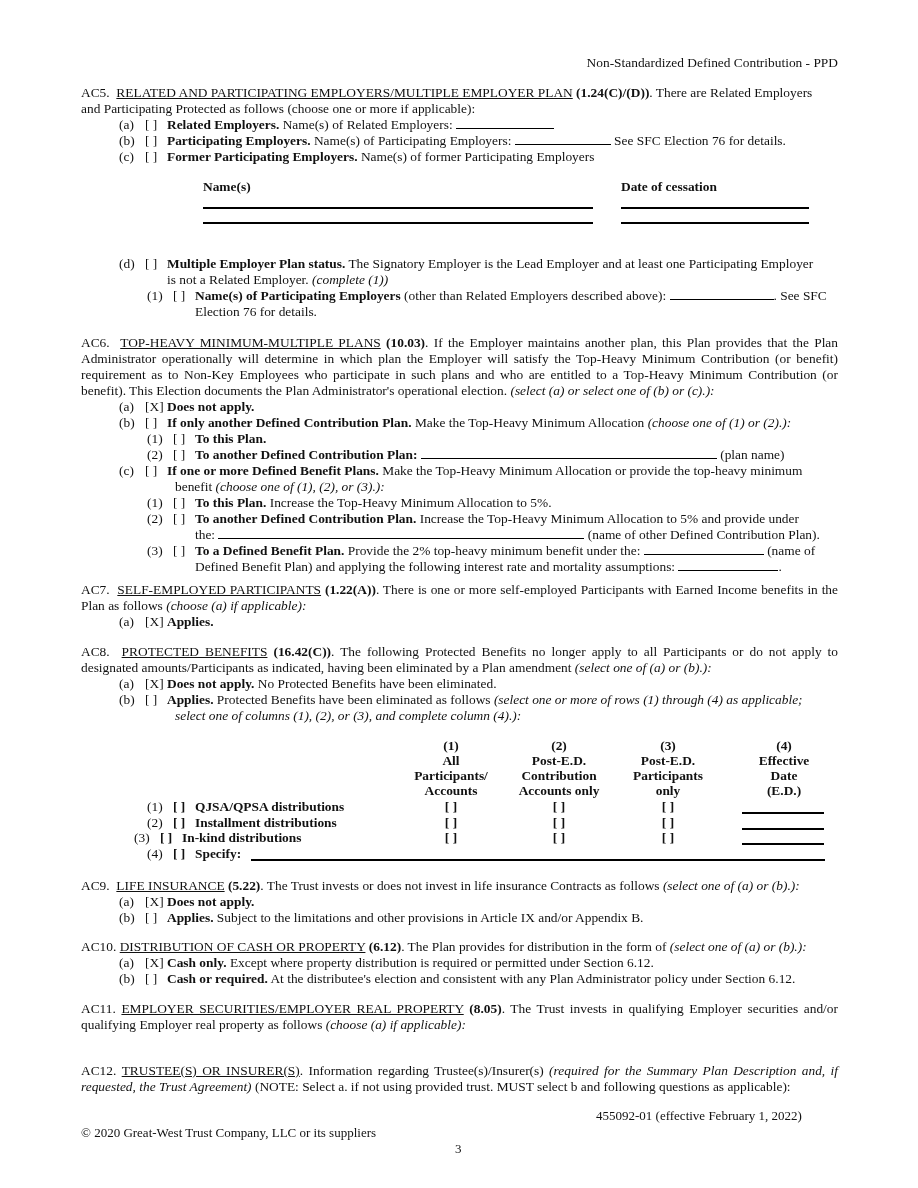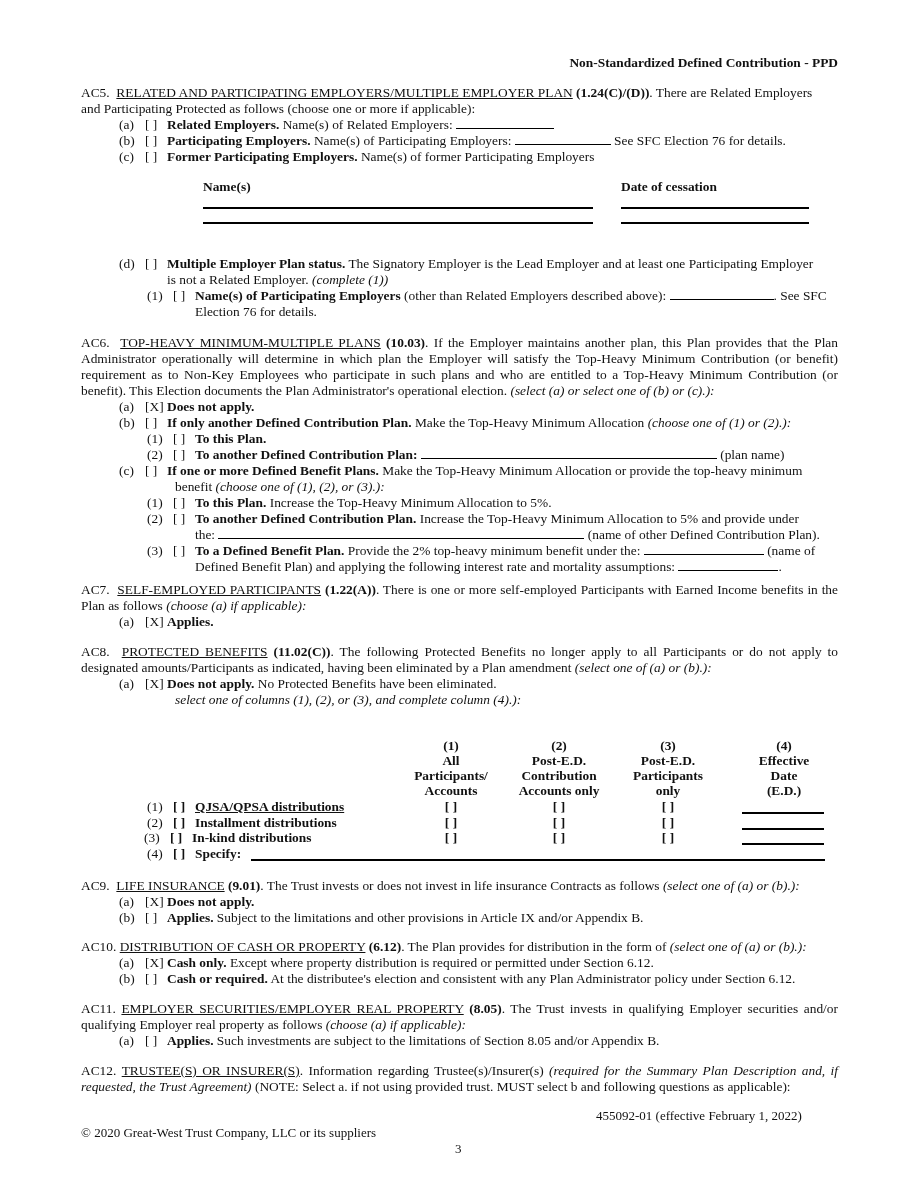--- a/index.html
+++ b/index.html
@@ -1,19 +1,19 @@
 <!DOCTYPE html>
 <html><head>
 <meta charset="utf-8">
 <style>
   html, body { margin: 0; padding: 0; background: #ffffff; }
   body { width: 918px; height: 1188px; position: relative; overflow: hidden;
          font-family: "Liberation Serif", serif; font-size: 13.4px; color: #111; line-height: 16px; }
   .abs { position: absolute; }
-  .hdr { top: 55px; right: 80px; font-weight: bold; font-size: 13.4px; }
+  .hdr { top: 55px; right: 80px; font-weight: normal; font-size: 13.4px; }
   .sec { position: absolute; left: 81px; width: 757px; text-align: justify; }
   .u { text-decoration: underline; }
   b { font-weight: bold; }
   i { }
   .row { position: relative; white-space: nowrap; }
   .lbl { display: inline-block; width: 26px; }
   .box { display: inline-block; width: 22px; }
   .blank { display: inline-block; border-bottom: 1.5px solid #000; height: 11px; vertical-align: baseline; }
   .line { position: absolute; border-top: 2px solid #000; }
   .cen { text-align: center; font-weight: bold; position: absolute; line-height: 15px; }
@@ -59,22 +59,23 @@
   <div class="row" style="padding-left:66px;"><span class="lbl">(3)</span><span class="box">[ ]</span><b>To a Defined Benefit Plan.</b><span> Provide the 2% top-heavy minimum benefit under the: </span><span class="blank" style="width:120px; border-bottom-width:1px;"></span><span> (name of</span></div>
   <div class="row" style="padding-left:114px;"><span>Defined Benefit Plan) and applying the following interest rate and mortality assumptions: </span><span class="blank" style="width:100px;"></span><span>.</span></div>
 </div>
 
 <div class="sec" style="top:582px;">
   <div><span>AC7.</span>&nbsp;&nbsp;<span class="u">SELF-EMPLOYED PARTICIPANTS</span> <b>(1.22(A))</b><span>. There is one or more self-employed Participants with Earned Income benefits in the Plan as follows </span><i>(choose (a) if applicable):</i></div>
   <div class="row" style="padding-left:38px;"><span class="lbl">(a)</span><span class="box">[X]</span><b>Applies.</b></div>
 </div>
 
 <div class="sec" style="top:644px;">
-  <div><span>AC8.</span>&nbsp;&nbsp;<span class="u">PROTECTED BENEFITS</span> <b>(11.02(C))</b><span>. The following Protected Benefits no longer apply to all Participants or do not apply to designated amounts/Participants as indicated, having been eliminated by a Plan amendment </span><i>(select one of (a) or (b).):</i></div>
+  <div><span>AC8.</span>&nbsp;&nbsp;<span class="u">PROTECTED BENEFITS</span> <b>(16.42(C))</b><span>. The following Protected Benefits no longer apply to all Participants or do not apply to designated amounts/Participants as indicated, having been eliminated by a Plan amendment </span><i>(select one of (a) or (b).):</i></div>
   <div class="row" style="padding-left:38px;"><span class="lbl">(a)</span><span class="box">[X]</span><b>Does not apply.</b><span> No Protected Benefits have been eliminated.</span></div>
+  <div class="row" style="padding-left:38px;"><span class="lbl">(b)</span><span class="box">[ ]</span><b>Applies.</b><span> Protected Benefits have been eliminated as follows </span><i>(select one or more of rows (1) through (4) as applicable;</i></div>
   <div class="row" style="padding-left:94px;"><i>select one of columns (1), (2), or (3), and complete column (4).):</i></div>
 </div>
 
 <div>
   <div class="cen" style="top:738px; left:405px; width:92px;">
     <div>(1)</div>
     <div>All</div>
     <div>Participants/</div>
     <div>Accounts</div>
   </div>
@@ -90,56 +91,55 @@
     <div>Participants</div>
     <div>only</div>
   </div>
   <div class="cen" style="top:738px; left:738px; width:92px;">
     <div>(4)</div>
     <div>Effective</div>
     <div>Date</div>
     <div>(E.D.)</div>
   </div>
 
-  <div class="abs" style="top:799px; left:147px; font-weight:bold;text-decoration:underline;"><span class="lbl" style="font-weight:normal;">(1)</span><span class="box">[ ]</span><span>QJSA/QPSA distributions</span></div>
+  <div class="abs" style="top:799px; left:147px; font-weight:bold;"><span class="lbl" style="font-weight:normal;">(1)</span><span class="box">[ ]</span><span>QJSA/QPSA distributions</span></div>
   <div class="abs" style="top:815px; left:147px; font-weight:bold;"><span class="lbl" style="font-weight:normal;">(2)</span><span class="box">[ ]</span><span>Installment distributions</span></div>
-  <div class="abs" style="top:830px; left:144px; font-weight:bold;"><span class="lbl" style="font-weight:normal;">(3)</span><span class="box">[ ]</span><span>In-kind distributions</span></div>
+  <div class="abs" style="top:830px; left:134px; font-weight:bold;"><span class="lbl" style="font-weight:normal;">(3)</span><span class="box">[ ]</span><span>In-kind distributions</span></div>
   <div class="abs" style="top:846px; left:147px; font-weight:bold;"><span class="lbl" style="font-weight:normal;">(4)</span><span class="box">[ ]</span><span>Specify:</span></div>
   <div class="line" style="top:859px; left:251px; width:574px;"></div>
 
   <div class="cen" style="top:799px; left:405px; width:92px;">[ ]</div>
   <div class="cen" style="top:799px; left:513px; width:92px;">[ ]</div>
   <div class="cen" style="top:799px; left:622px; width:92px;">[ ]</div>
   <div class="cen" style="top:815px; left:405px; width:92px;">[ ]</div>
   <div class="cen" style="top:815px; left:513px; width:92px;">[ ]</div>
   <div class="cen" style="top:815px; left:622px; width:92px;">[ ]</div>
   <div class="cen" style="top:830px; left:405px; width:92px;">[ ]</div>
   <div class="cen" style="top:830px; left:513px; width:92px;">[ ]</div>
   <div class="cen" style="top:830px; left:622px; width:92px;">[ ]</div>
 
   <div class="line" style="top:812px; left:742px; width:82px;"></div>
   <div class="line" style="top:828px; left:742px; width:82px;"></div>
   <div class="line" style="top:843px; left:742px; width:82px;"></div>
 </div>
 
 <div class="sec" style="top:878px;">
-  <div><span>AC9.</span>&nbsp;&nbsp;<span class="u">LIFE INSURANCE</span> <b>(9.01)</b><span>. The Trust invests or does not invest in life insurance Contracts as follows </span><i>(select one of (a) or (b).):</i></div>
+  <div><span>AC9.</span>&nbsp;&nbsp;<span class="u">LIFE INSURANCE</span> <b>(5.22)</b><span>. The Trust invests or does not invest in life insurance Contracts as follows </span><i>(select one of (a) or (b).):</i></div>
   <div class="row" style="padding-left:38px;"><span class="lbl">(a)</span><span class="box">[X]</span><b>Does not apply.</b></div>
   <div class="row" style="padding-left:38px;"><span class="lbl">(b)</span><span class="box">[ ]</span><b>Applies.</b><span> Subject to the limitations and other provisions in Article IX and/or Appendix B.</span></div>
 </div>
 
 <div class="sec" style="top:939px;">
   <div><span>AC10.</span>&nbsp;<span class="u">DISTRIBUTION OF CASH OR PROPERTY</span> <b>(6.12)</b><span>. The Plan provides for distribution in the form of </span><i>(select one of (a) or (b).):</i></div>
   <div class="row" style="padding-left:38px;"><span class="lbl">(a)</span><span class="box">[X]</span><b>Cash only.</b><span> Except where property distribution is required or permitted under Section 6.12.</span></div>
   <div class="row" style="padding-left:38px;"><span class="lbl">(b)</span><span class="box">[ ]</span><b>Cash or required.</b><span> At the distributee's election and consistent with any Plan Administrator policy under Section 6.12.</span></div>
 </div>
 
 <div class="sec" style="top:1001px;">
   <div><span>AC11.</span>&nbsp;<span class="u">EMPLOYER SECURITIES/EMPLOYER REAL PROPERTY</span> <b>(8.05)</b><span>. The Trust invests in qualifying Employer securities and/or qualifying Employer real property as follows </span><i>(choose (a) if applicable):</i></div>
-  <div class="row" style="padding-left:38px;"><span class="lbl">(a)</span><span class="box">[ ]</span><b>Applies.</b><span> Such investments are subject to the limitations of Section 8.05 and/or Appendix B.</span></div>
 </div>
 
 <div class="sec" style="top:1063px;">
   <div><span>AC12.</span>&nbsp;<span class="u">TRUSTEE(S) OR INSURER(S)</span><span>. Information regarding Trustee(s)/Insurer(s) </span><i>(required for the Summary Plan Description and, if requested, the Trust Agreement)</i><span> (NOTE: Select a. if not using provided trust. MUST select b and following questions as applicable):</span></div>
 </div>
 
 <div class="abs foot" style="top:1108px; left:596px;">455092-01 (effective February 1, 2022)</div>
 <div class="abs foot" style="top:1125px; left:81px;">© 2020 Great-West Trust Company, LLC or its suppliers</div>
 <div class="abs foot" style="top:1141px; left:455px;">3</div>
 

